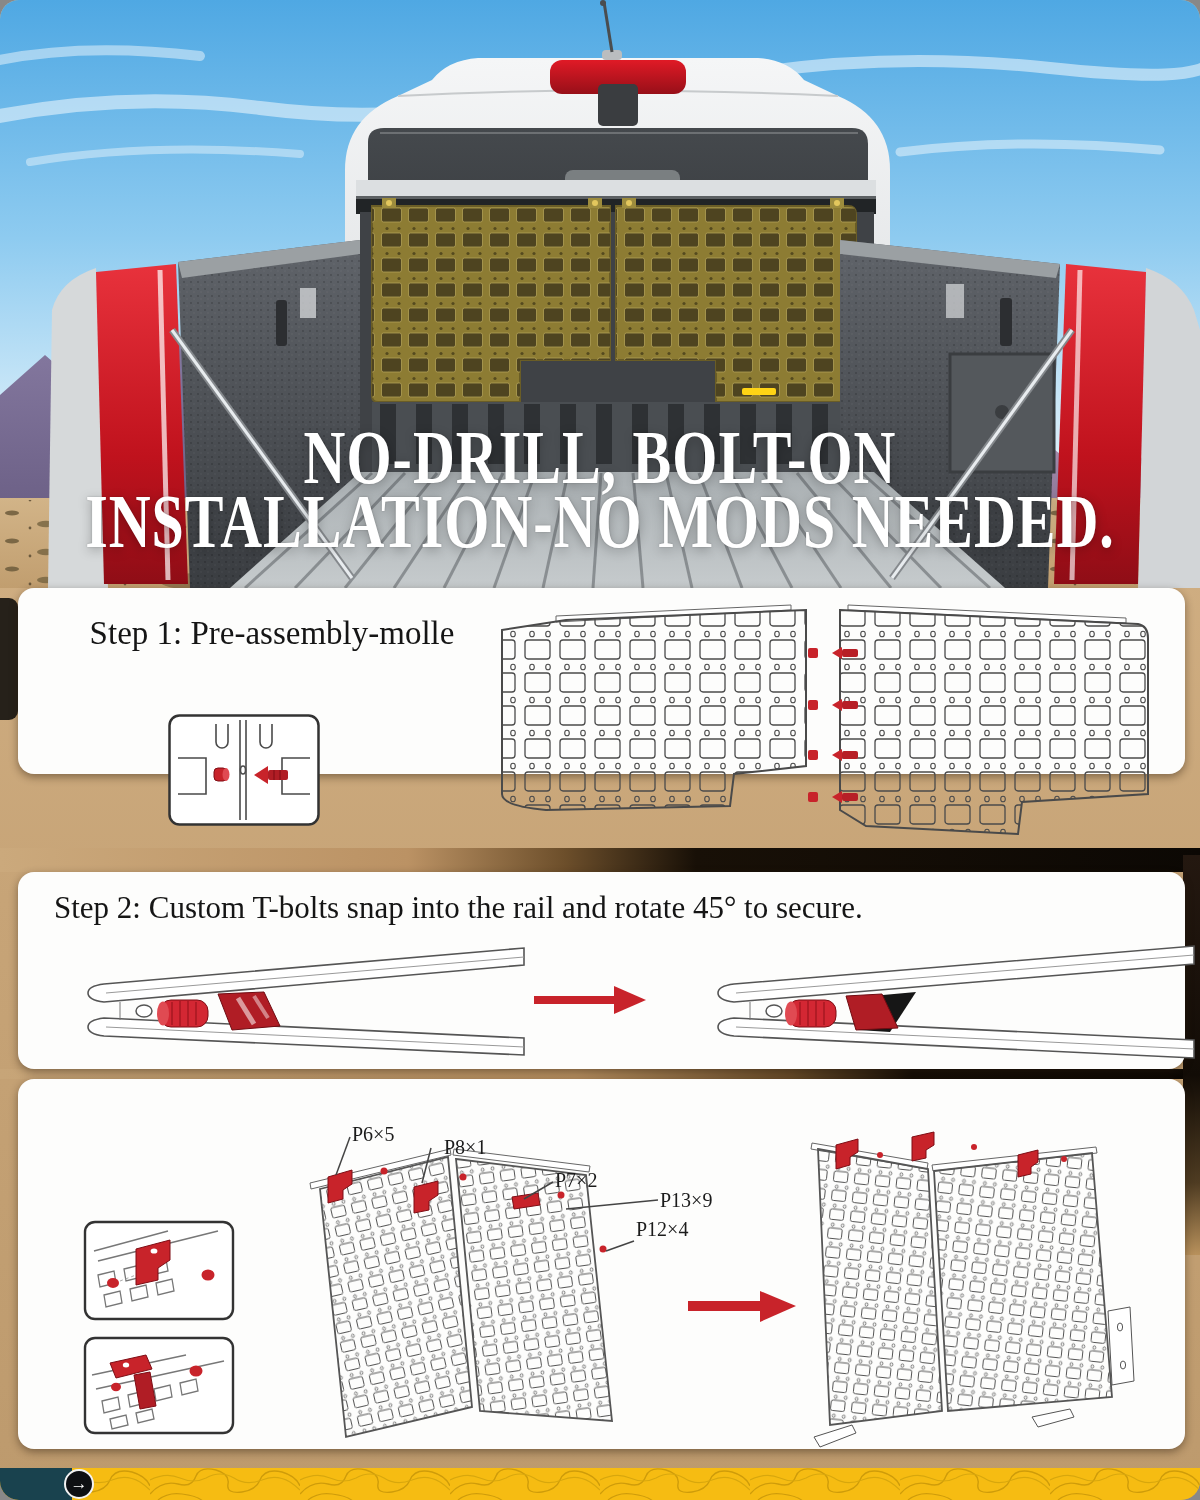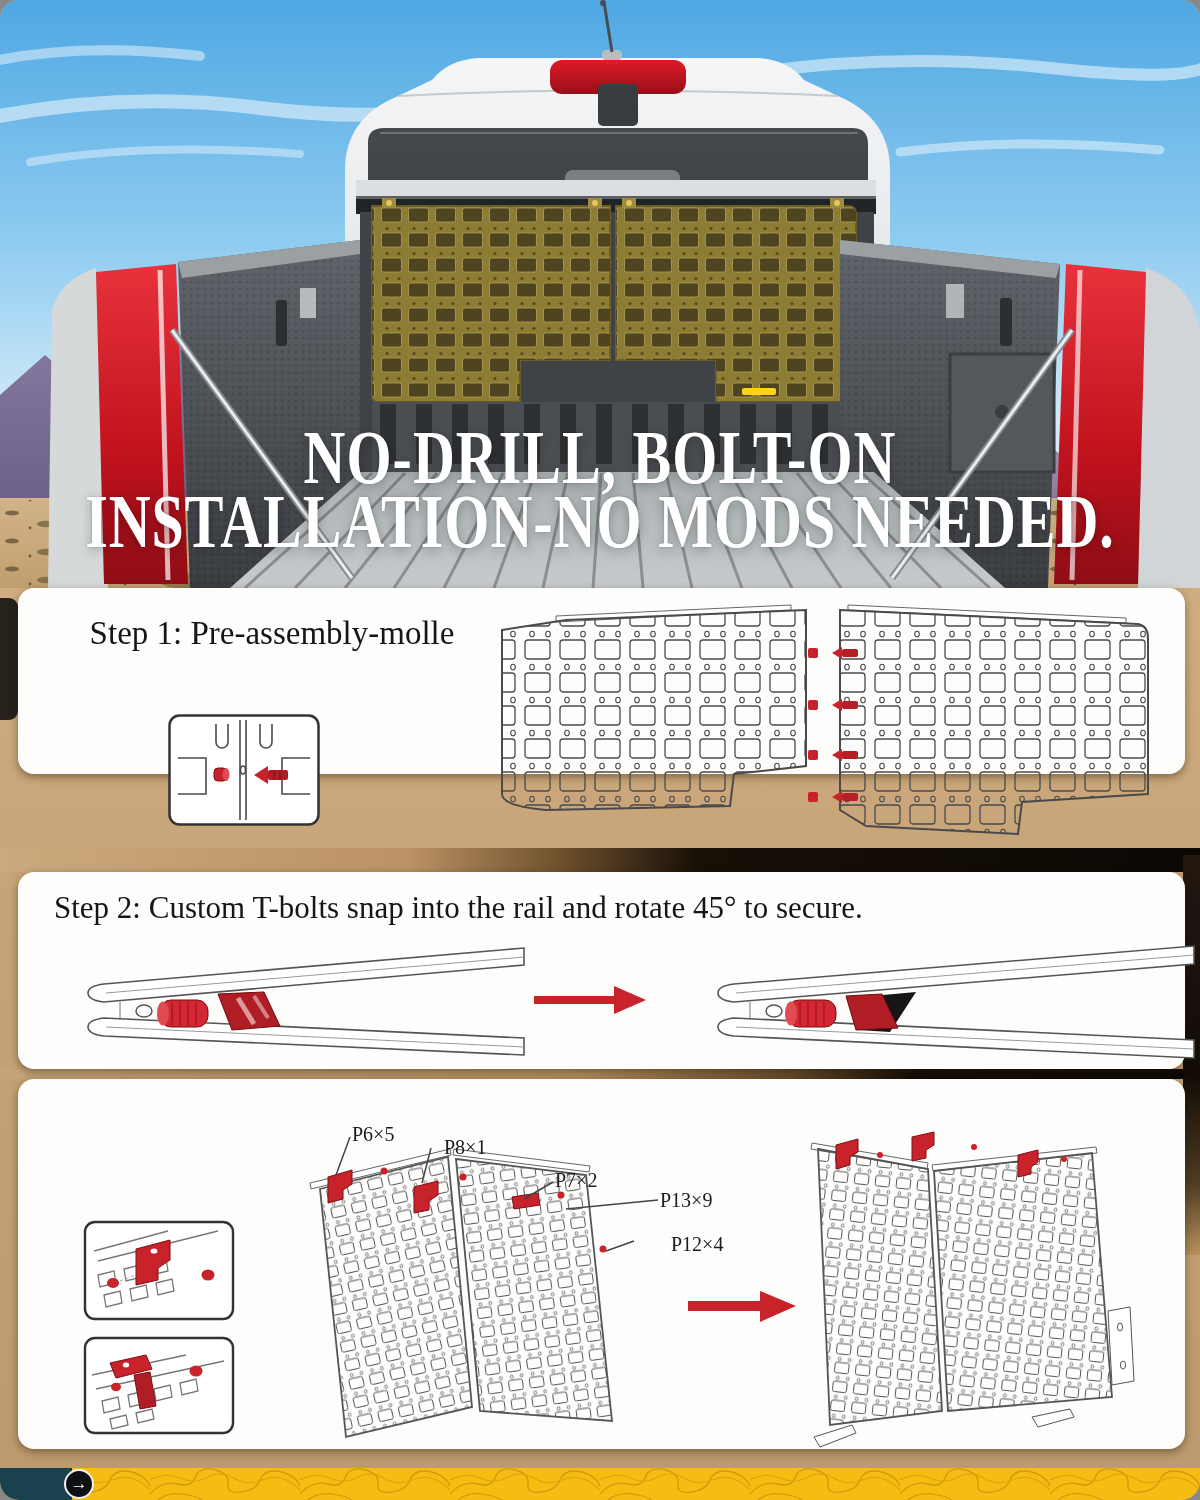--- a/index.html
+++ b/index.html
@@ -465,21 +465,21 @@
         <polygon points="1090,232 1112,228 1116,302 1094,306" fill="#fff" stroke="#555"></polygon>
         <ellipse cx="1102" cy="248" rx="2.6" ry="4" fill="none" stroke="#555"></ellipse>
         <ellipse cx="1105" cy="286" rx="2.6" ry="4" fill="none" stroke="#555"></ellipse>
       </g>
     </svg>
 
     <span class="plabel" style="left:334px;top:44px;">P6×5</span>
     <span class="plabel" style="left:426px;top:57px;">P8×1</span>
     <span class="plabel" style="left:537px;top:90px;">P7×2</span>
     <span class="plabel" style="left:642px;top:110px;">P13×9</span>
-    <span class="plabel" style="left:618px;top:154px;margin-left:35px;">P12×4</span>
+    <span class="plabel" style="left:618px;top:139px;">P12×4</span>
   </div>
 
   <div class="bottombar">
     <svg width="1200" height="32" viewBox="0 0 1200 32" preserveAspectRatio="none">
       <defs>
         <pattern id="topo" width="150" height="32" patternUnits="userSpaceOnUse">
           <path d="M0,26 q12,-14 28,-10 q14,4 18,-8 q4,-10 20,-6 q14,4 12,14 q-2,10 14,8 q14,-2 18,-12 q5,-12 22,-8 q14,4 18,14" fill="none" stroke="#cf9c09" stroke-width="1.4"></path>
           <path d="M0,12 q16,-8 30,-2 q14,6 26,0 q14,-8 28,0 q12,8 28,2 q14,-6 28,2 q6,4 10,8" fill="none" stroke="#d8a70c" stroke-width="1.2"></path>
           <path d="M8,32 q10,-8 24,-6 q16,2 22,8" fill="none" stroke="#cf9c09" stroke-width="1.2"></path>
         </pattern>

